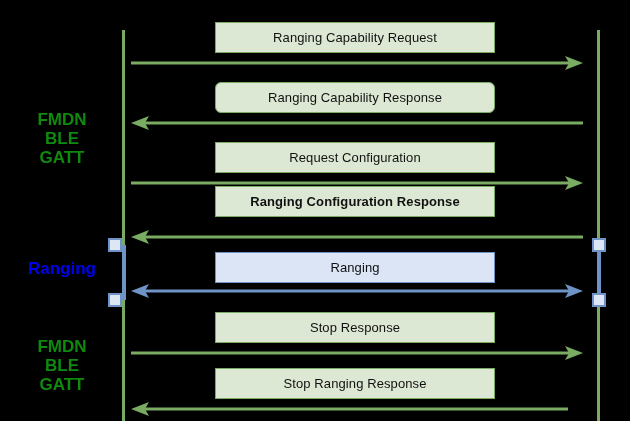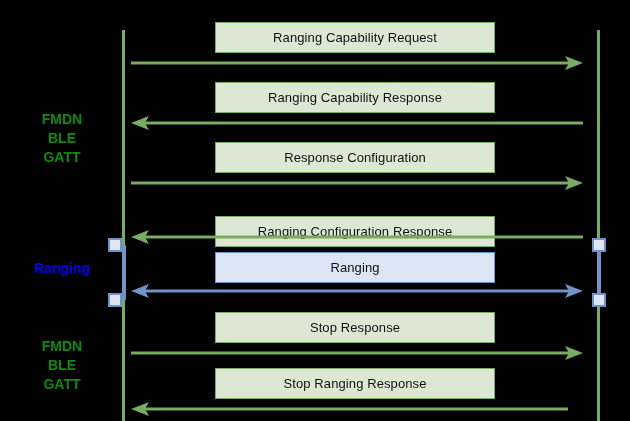--- a/index.html
+++ b/index.html
@@ -73,39 +73,39 @@
     position: absolute;
     height: 16px;
   }
   .arrow svg { display: block; overflow: visible; }
 
   
   .group-label {
     position: absolute;
     width: 96px;
     text-align: center;
-    font-size: 14px;
+    font-size: 17px;
     font-weight: bold;
     line-height: 19px;
   }
   .group-label.green { color: #0f8a0f; }
   .group-label.blue  { color: #0000ee; }
 </style>
 </head>
 <body>
 
 <div id="canvas">
 
   <div class="lifeline" id="lifeline-left"></div>
   <div class="lifeline" id="lifeline-right"></div>
 
   <div class="msg-box green" style="top:22px;">Ranging Capability Request</div>
-  <div class="msg-box green" style="top:82px;">Ranging Capability Response</div>
-  <div class="msg-box green" style="top:142px;">Response Configuration</div>
-  <div class="msg-box green" style="top:216px;">Ranging Configuration Response</div>
+  <div class="msg-box green" style="top:82px;border-radius:6px;">Ranging Capability Response</div>
+  <div class="msg-box green" style="top:142px;">Request Configuration</div>
+  <div class="msg-box green" style="top:186px;font-weight:bold;">Ranging Configuration Response</div>
   <div class="msg-box blue" style="top:252px;">Ranging</div>
   <div class="msg-box green" style="top:312px;">Stop Response</div>
   <div class="msg-box green" style="top:368px;text-align:right;">Stop Ranging Response</div>
 
   <div class="arrow" style="left:131px; top:55px; width:452px;">
     <svg width="452" height="16" viewBox="0 0 452 16">
       <line x1="0" y1="8" x2="440" y2="8" stroke="#7aab62" stroke-width="3"></line>
       <polygon points="452,8 434,1 438,8 434,15" fill="#7aab62"></polygon>
     </svg>
   </div>

